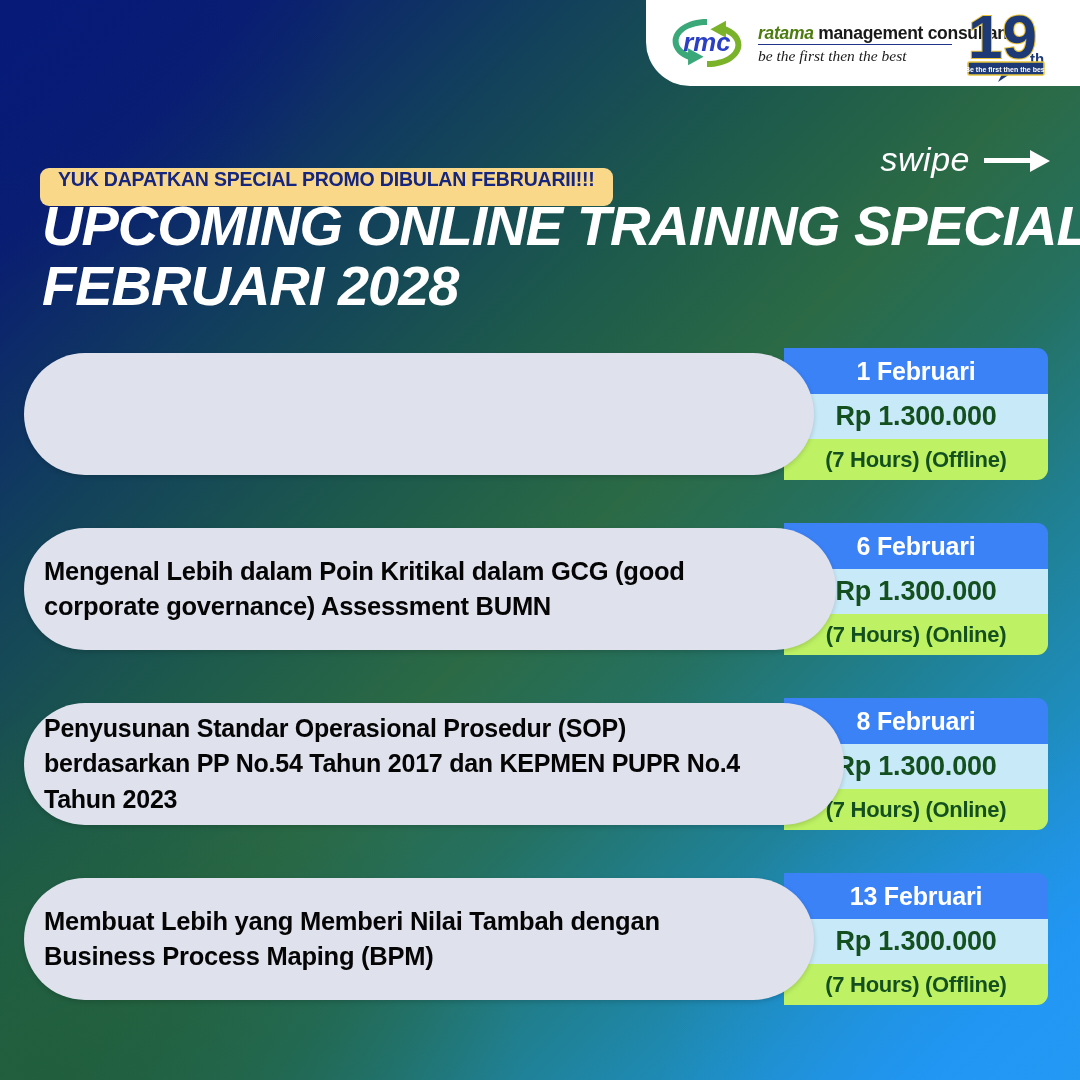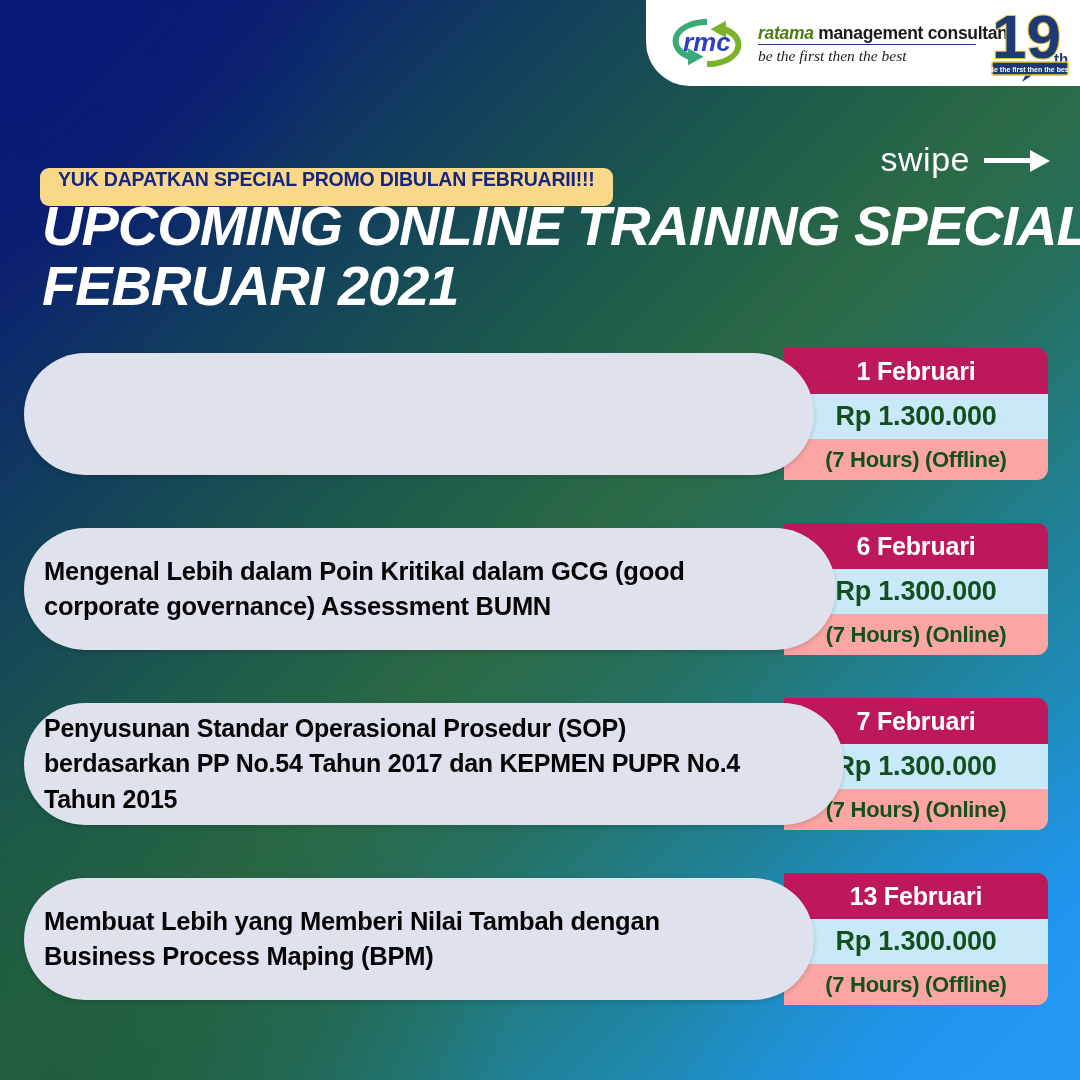--- a/index.html
+++ b/index.html
@@ -46,21 +46,21 @@
   #header-panel {
     position: absolute;
     top: 0;
     right: 0;
     width: 434px;
     height: 86px;
     background: #ffffff;
     border-bottom-left-radius: 44px;
     display: flex;
     align-items: center;
-    padding: 0 4px 0 18px;
+    padding: 0 28px 0 18px;
     gap: 8px;
   }
 
   .rmc-mark {
     width: 86px;
     height: 62px;
     flex: 0 0 auto;
     position: relative;
   }
   .rmc-mark svg { width: 100%; height: 100%; display: block; }
@@ -127,20 +127,21 @@
   #swipe {
     position: absolute;
     right: 30px;
     top: 140px;
     display: flex;
     align-items: center;
     gap: 14px;
   }
   #swipe .swipe-label {
     font-size: 34px;
+    font-style: italic;
     color: #ffffff;
     font-weight: normal;
     letter-spacing: 0.5px;
   }
   .swipe-arrow {
     width: 66px;
     height: 26px;
     position: relative;
   }
   .swipe-arrow .shaft {
@@ -191,21 +192,21 @@
     position: absolute;
     right: 32px;
     top: 0;
     width: 264px;
     height: 132px;
     display: flex;
     flex-direction: column;
   }
   .bar-date {
     flex: 0 0 46px;
-    background: #be185d;
+    background: #3b82f6;
     border-top-right-radius: 11px;
     display: flex;
     align-items: center;
     justify-content: center;
   }
   .bar-date span {
     font-size: 25px;
     font-weight: bold;
     color: #ffffff;
     letter-spacing: -0.2px;
@@ -218,21 +219,21 @@
     justify-content: center;
   }
   .bar-price span {
     font-size: 27px;
     font-weight: bold;
     color: #14501f;
     letter-spacing: -0.2px;
   }
   .bar-dur {
     flex: 0 0 41px;
-    background: #fca5a5;
+    background: #bef264;
     border-bottom-right-radius: 11px;
     display: flex;
     align-items: center;
     justify-content: center;
   }
   .bar-dur span {
     font-size: 22px;
     font-weight: bold;
     color: #14501f;
     letter-spacing: -0.3px;
@@ -308,21 +309,21 @@
 <div id="swipe">
   <span class="swipe-label">swipe</span>
   <span class="swipe-arrow">
     <span class="shaft"></span>
       <span class="head"></span>
   </span>
 </div>
 
 <div id="title">
   <div class="line">UPCOMING ONLINE TRAINING SPECIAL</div>
-  <div class="line">FEBRUARI 2021</div>
+  <div class="line">FEBRUARI 2028</div>
 </div>
 
 <div id="cards">
 
   <div class="card card-1">
     <div class="card-bars">
       <div class="bar-date">
         <span>1 Februari</span>
       </div>
       <div class="bar-price">
@@ -355,34 +356,34 @@
       <p>
         <span>Mengenal Lebih dalam Poin Kritikal dalam GCG (good</span><br>
         <span>corporate governance) Assessment BUMN</span>
       </p>
     </div>
   </div>
 
   <div class="card card-3">
     <div class="card-bars">
       <div class="bar-date">
-        <span>7 Februari</span>
+        <span>8 Februari</span>
       </div>
       <div class="bar-price">
         <span>Rp 1.300.000</span>
       </div>
       <div class="bar-dur">
         <span>(7 Hours) (Online)</span>
       </div>
     </div>
     <div class="card-pill">
       <p>
         <span>Penyusunan Standar Operasional Prosedur (SOP)</span><br>
         <span>berdasarkan PP No.54 Tahun 2017 dan KEPMEN PUPR No.4</span><br>
-        <span>Tahun 2015</span>
+        <span>Tahun 2023</span>
       </p>
     </div>
   </div>
 
   <div class="card card-4">
     <div class="card-bars">
       <div class="bar-date">
         <span>13 Februari</span>
       </div>
       <div class="bar-price">

